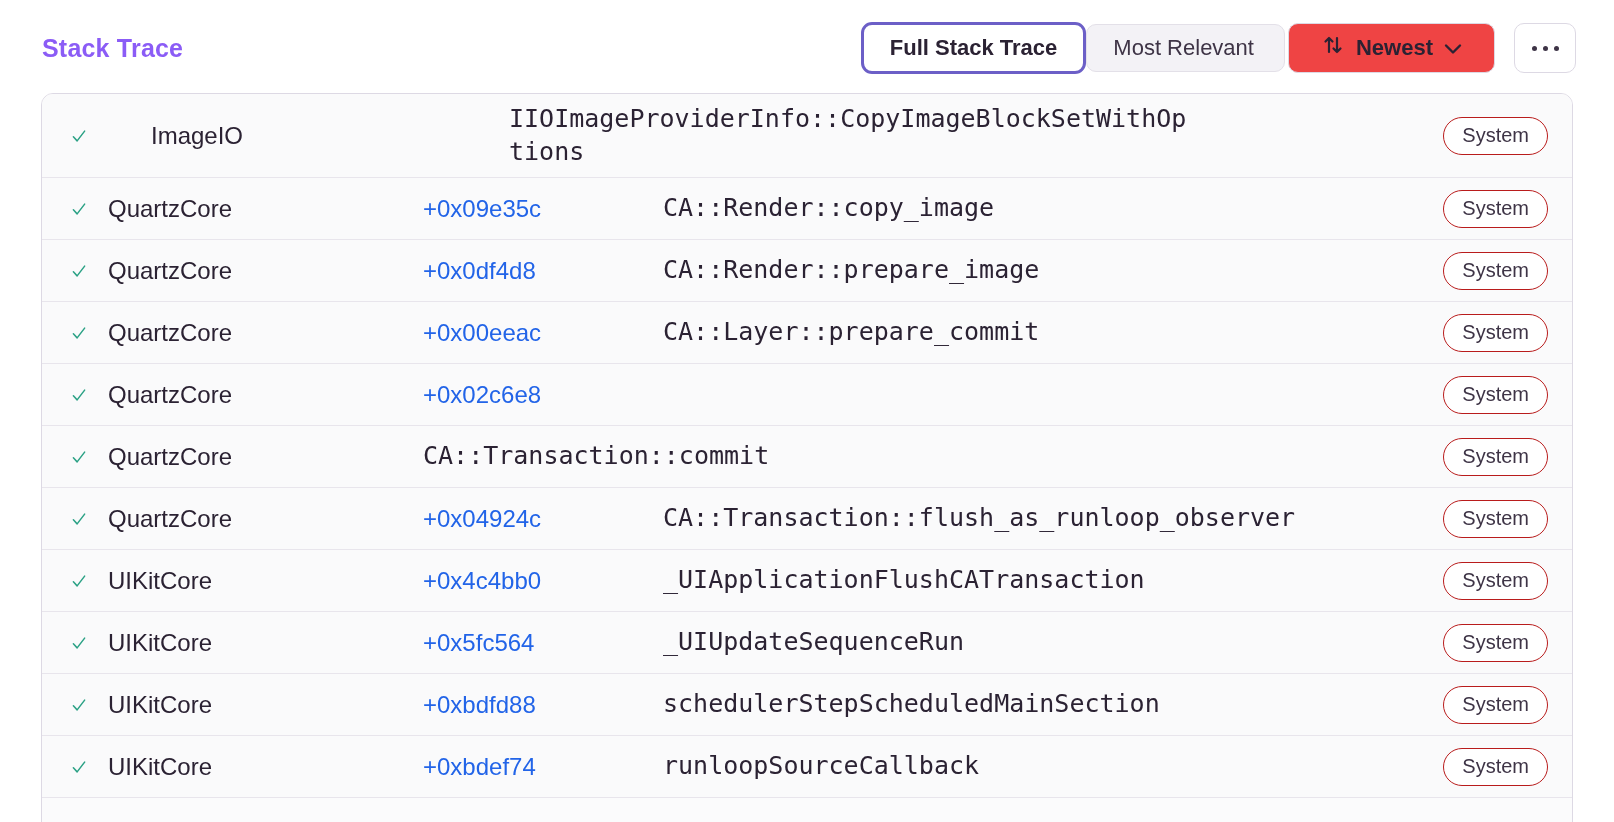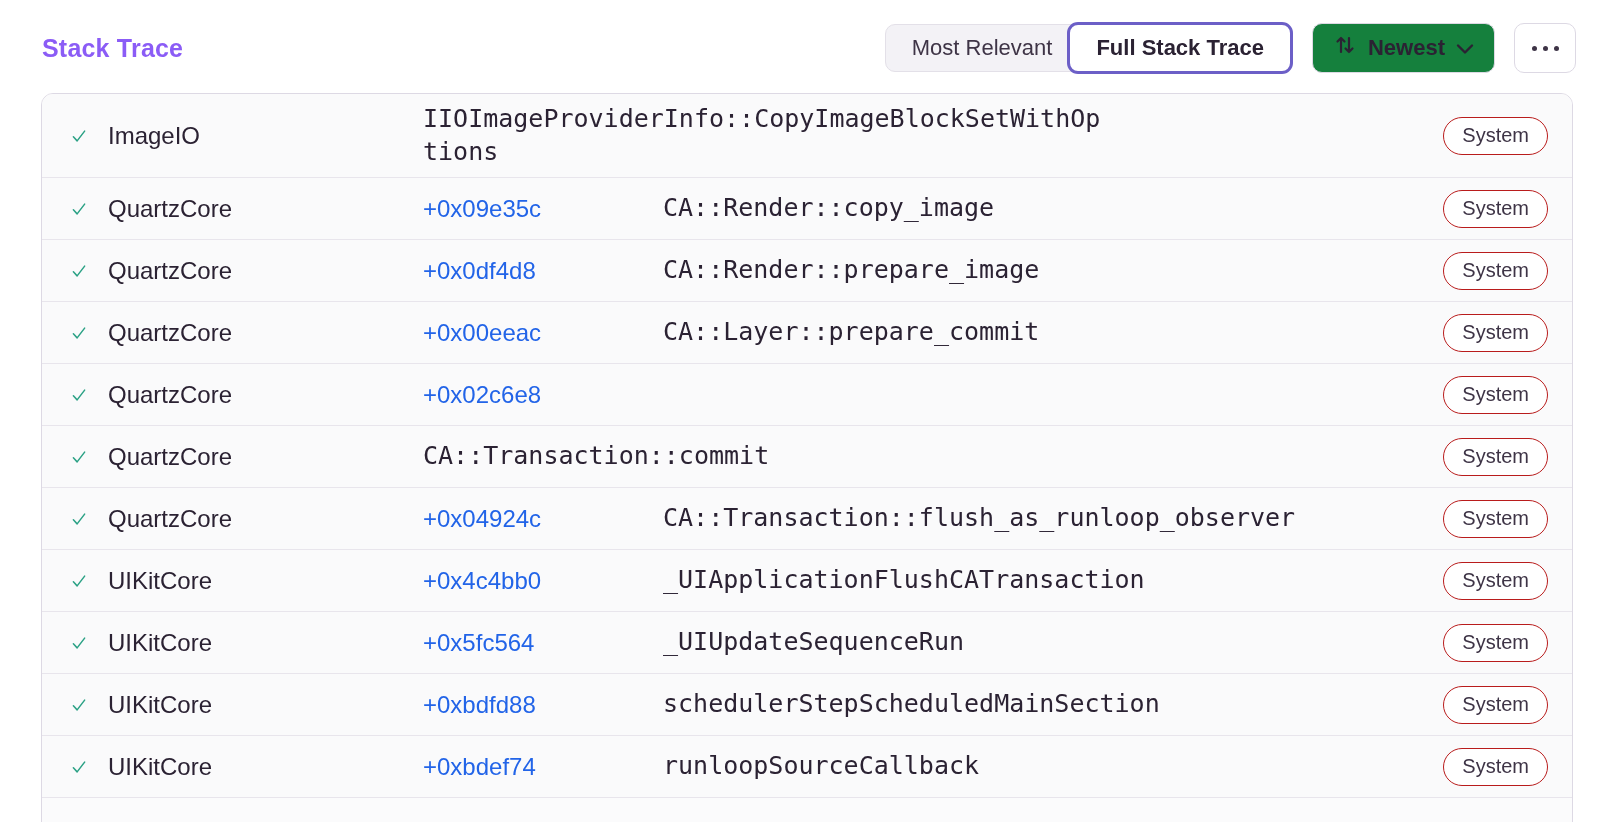--- a/index.html
+++ b/index.html
@@ -16,35 +16,35 @@
   .seg-group { display:flex; align-items:center; }
   .seg-btn { display:flex; align-items:center; justify-content:center; cursor:pointer;
              font-size:22px; white-space:nowrap; }
   .seg-inactive { height:48px; padding:0 30px 0 26px; background:#F3F2F6;
                   border:1px solid #E3E0E8; border-radius:10px; color:#3E3446;
                   margin-right:-16px; font-weight:400; }
   .seg-active { height:52px; padding:0 26px; background:#ffffff;
                 border:3px solid #6C5FC7; border-radius:11px; color:#2B2233;
                 font-weight:700; position:relative; z-index:1; }
 
-  .sort-btn { height:50px; padding:0 20px; background:#15803d; border:1px solid #DDD9E4;
+  .sort-btn { height:50px; padding:0 32px; background:#ef4444; border:1px solid #DDD9E4;
               border-radius:10px; display:flex; align-items:center; gap:11px;
               font-size:22px; font-weight:700; color:#2B2233; cursor:pointer; }
   .more-btn { width:62px; height:50px; background:#ffffff; border:1px solid #DDD9E4;
               border-radius:10px; display:flex; align-items:center; justify-content:center;
               gap:6px; cursor:pointer; }
   .dot { width:5px; height:5px; border-radius:50%; background:#3E3446; }
   .icon-svg { display:block; }
 
   
   .trace { position:absolute; left:41px; right:41px; top:93px; height:900px;
            border:1px solid #DDD9E4; border-radius:12px; background:#FAFAFB; overflow:hidden; }
   .row { display:flex; align-items:center; min-height:62px; background:#FAFAFB;
          border-top:1px solid #E8E5EC; padding:6px 0; cursor:pointer; }
-  .row:first-child { border-top:none; min-height:83px; }
+  .row:first-child { border-top:none; min-height:83px;gap:43px; }
   .row-partial { height:40px; border-top:1px solid #E8E5EC; background:#FBFBFC; }
 
   .col-check { width:46px; padding-left:28px; display:flex; align-items:center; flex:none; }
   .col-module { width:315px; margin-left:20px; flex:none; font-size:24px; color:#2B2233; }
   .col-address { width:240px; flex:none; font-size:24px; color:#2264E8; }
   .col-function { width:690px; flex:none; font-family:"DejaVu Sans Mono", monospace;
                   font-size:25px; line-height:1.3; color:#2B2233; word-break:break-all; }
   .col-badge { margin-left:auto; margin-right:24px; flex:none; }
   .badge { display:inline-flex; align-items:center; height:38px; padding:0 18px;
            background:#ffffff; border:1px solid #b91c1c; border-radius:20px;
@@ -53,22 +53,22 @@
 </head>
 <body>
 
 <div class="page">
 
   <div class="header">
     <div class="page-title">Stack Trace</div>
 
     <div class="controls">
       <div class="seg-group">
+        <div class="seg-btn seg-active">Full Stack Trace</div>
         <div class="seg-btn seg-inactive">Most Relevant</div>
-        <div class="seg-btn seg-active">Full Stack Trace</div>
       </div>
 
       <div class="sort-btn">
         <span class="icon-svg">
           <svg width="24" height="24" viewBox="0 0 24 24" fill="none">
             <path d="M8 19 V5 M4.5 8.5 L8 5 L11.5 8.5" stroke="#2B2233" stroke-width="2.2" stroke-linecap="round" stroke-linejoin="round"></path>
             <path d="M16 5 V19 M12.5 15.5 L16 19 L19.5 15.5" stroke="#2B2233" stroke-width="2.2" stroke-linecap="round" stroke-linejoin="round"></path>
           </svg>
         </span>
         <span>Newest</span>

